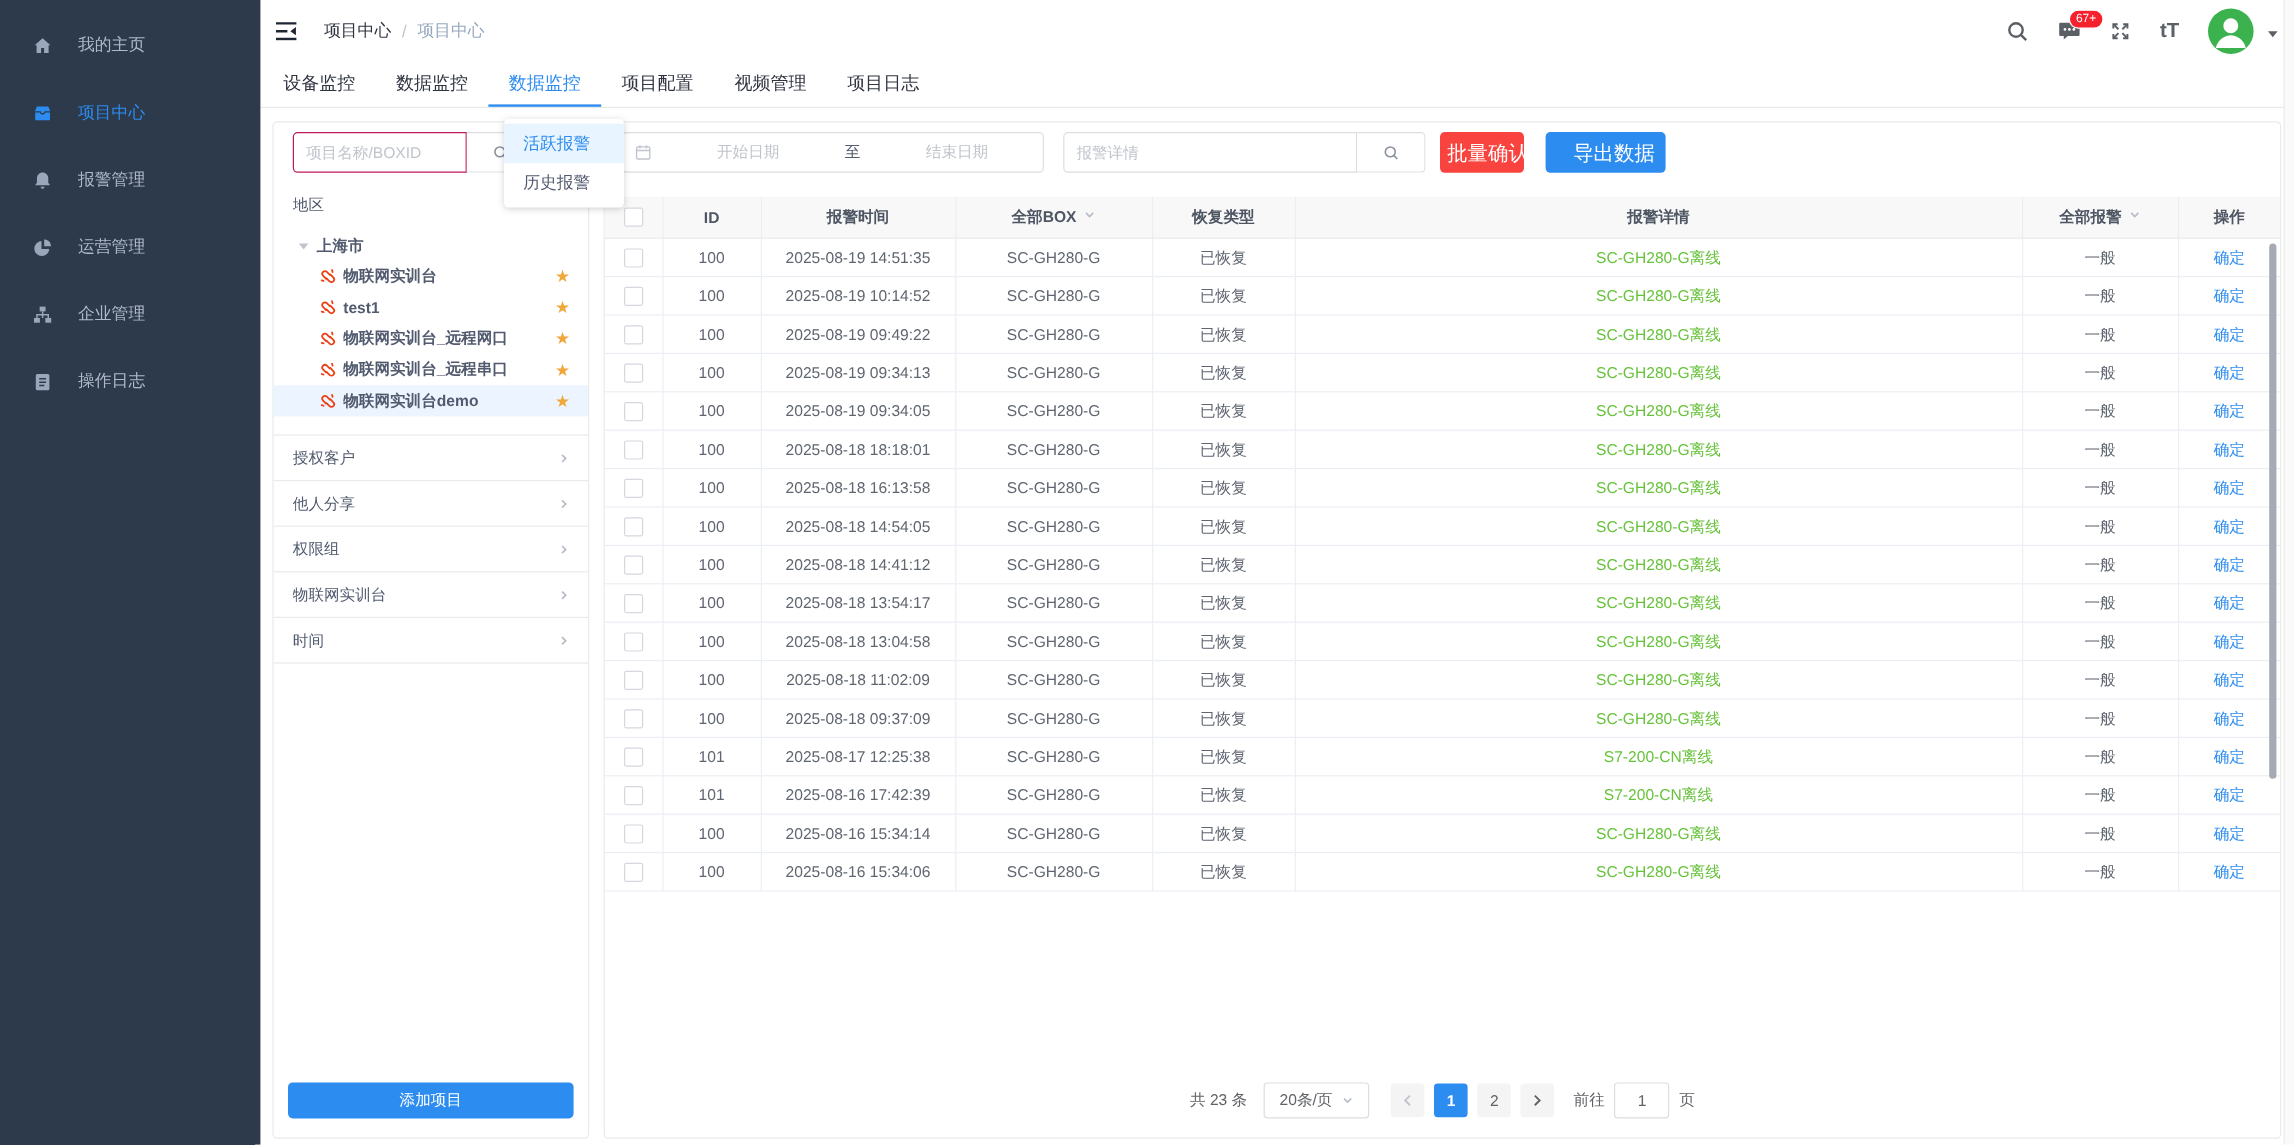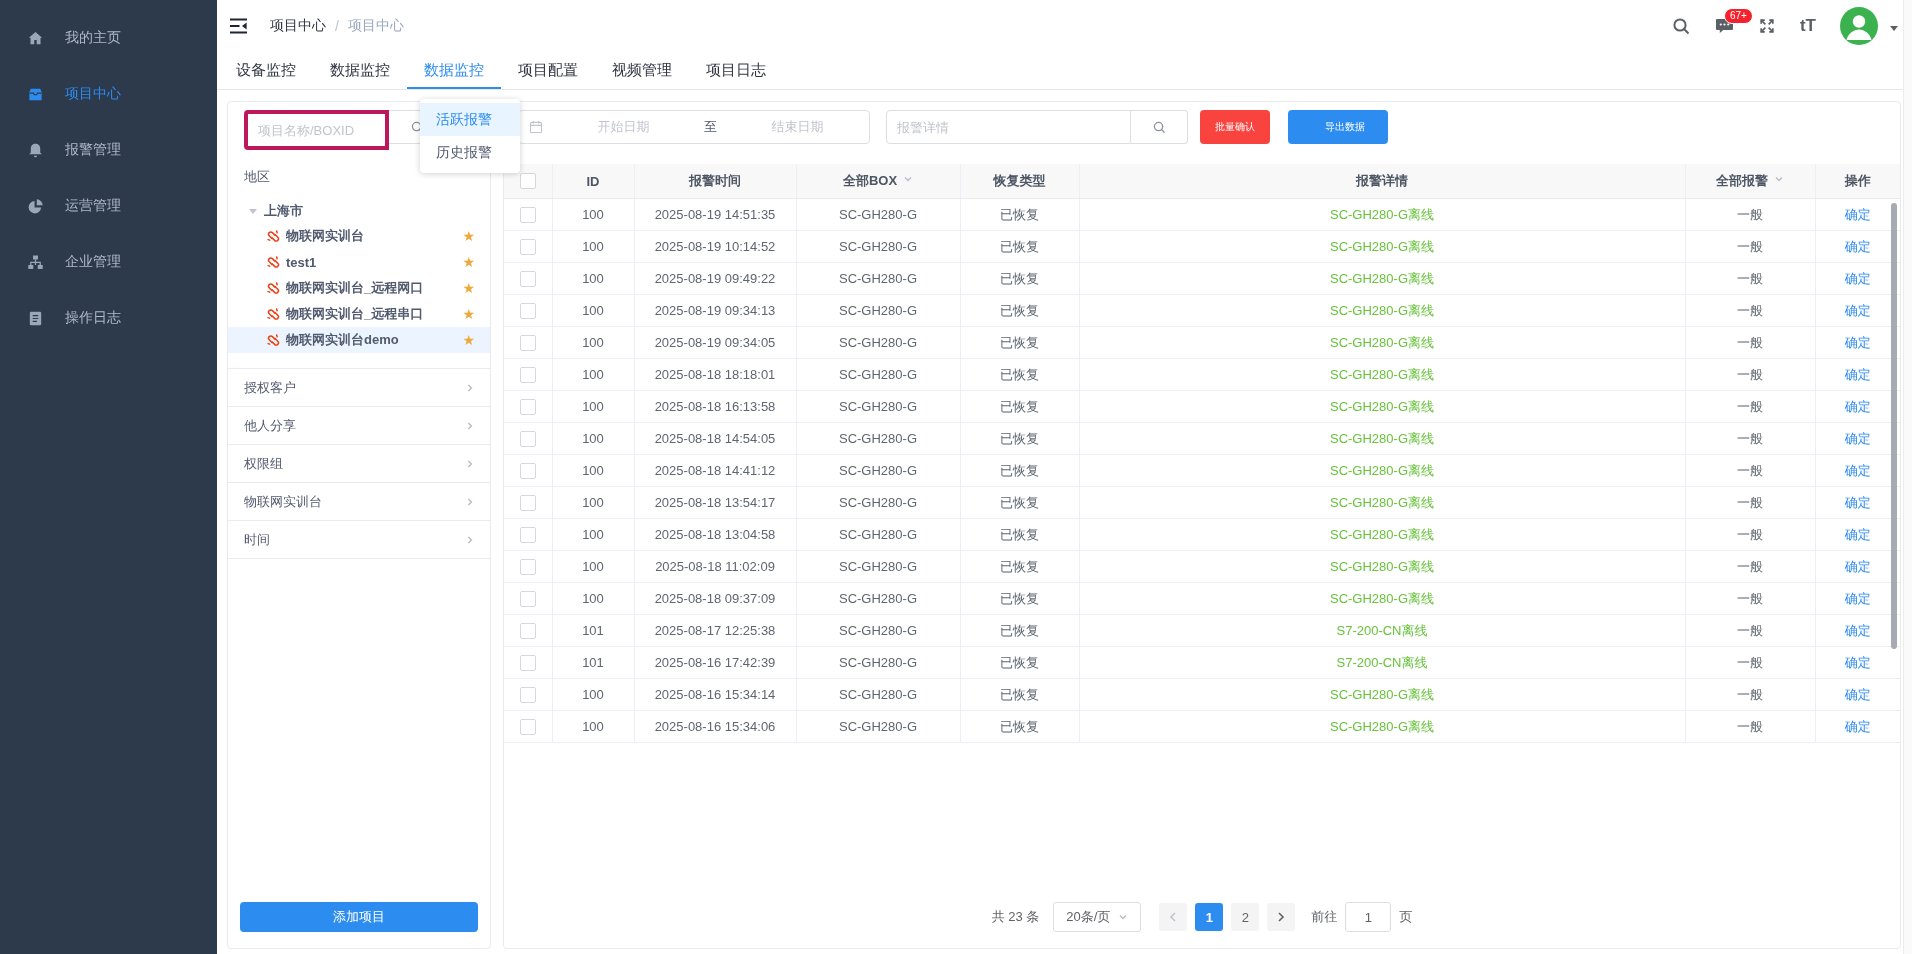--- a/index.html
+++ b/index.html
@@ -38,21 +38,21 @@
   .tab.active{color:var(--accent,#2d8cf0);border-bottom-color:var(--accent,#2d8cf0);}
   
   .tab-dropdown{position:absolute;left:420px;top:99px;width:100px;background:#fff;border-radius:4px;box-shadow:0 1px 6px rgba(0,0,0,.18);padding:4px 0;z-index:60;}
   .dd-item{height:33px;line-height:33px;padding-left:16px;font-size:14px;color:#515a6e;cursor:pointer;}
   .dd-item.active{background:#e8f4ff;color:var(--accent,#2d8cf0);}
   
   .left-card{position:absolute;left:227px;top:101px;width:262px;height:846px;border:1px solid #e8eaec;border-radius:4px;background:#fff;}
   .main-card{position:absolute;left:503px;top:101px;width:1396px;height:846px;border:1px solid #e8eaec;border-radius:4px;background:#fff;}
   
   .lp-search{margin:8px 0 0 16px;width:202px;display:flex;}
-  .lp-search input{flex:1;min-width:0;height:32px;border:4px solid #be185d;border-radius:4px 0 0 4px;padding:0 10px;font-size:13px;color:#515a6e;outline:none;}
+  .lp-search input{flex:1;min-width:0;height:32px;border:1px solid #be185d;border-radius:4px 0 0 4px;padding:0 10px;font-size:13px;color:#515a6e;outline:none;}
   .lp-search input::placeholder,.detail-group input::placeholder{color:#c0c4cc;}
   .append-btn{width:57px;height:34px;border:1px solid #dcdee2;border-left:none;background:#fff;border-radius:0 4px 4px 0;display:flex;align-items:center;justify-content:center;cursor:pointer;}
   .lp-region{margin:18px 16px 0;font-size:13px;color:#515a6e;}
   .tree{margin-top:13px;font-size:13px;font-weight:bold;}
   .city-row{display:flex;align-items:center;gap:7px;padding:3px 14px 3px 21px;color:#515a6e;cursor:pointer;}
   .tri{width:0;height:0;border:4px solid transparent;border-top:5px solid #c0c4cc;transform:translateY(2px);}
   .project-row{height:26px;display:flex;align-items:center;gap:6px;padding-left:39px;padding-right:15px;color:#515a6e;cursor:pointer;}
   .project-row.selected{background:#ecf5ff;}
   .p-icon{display:flex;align-items:center;flex:none;}
   .p-name{white-space:nowrap;overflow:hidden;}
@@ -61,21 +61,21 @@
   .section-row{height:37px;border-bottom:1px solid #e8eaec;display:flex;align-items:center;padding:0 15px 0 16px;font-size:13px;color:#515a6e;cursor:pointer;}
   .s-chev{margin-left:auto;display:flex;align-items:center;}
   .add-btn{position:absolute;left:12px;right:12px;bottom:16px;height:30px;background:var(--accent,#2d8cf0);border:none;border-radius:4px;color:#fff;font-size:13px;cursor:pointer;font-family:inherit;}
   
   .filter-row{position:absolute;top:8px;left:14px;right:14px;height:34px;display:flex;align-items:center;}
   .date-box{width:330px;height:32px;border:1px solid #dcdee2;border-radius:4px;display:flex;align-items:center;padding:0 10px;font-size:13px;gap:19px;flex:none;cursor:pointer;}
   .date-box .ph{color:#c0c4cc;flex:1;text-align:center;}
   .date-box .to{color:#515a6e;}
   .detail-group{margin-left:16px;display:flex;}
   .detail-group input{width:223px;height:32px;border:1px solid #dcdee2;border-radius:4px 0 0 4px;padding:0 10px;font-size:13px;color:#515a6e;outline:none;}
-  .btn{height:34px;border:none;border-radius:4px;color:#fff;font-size:10px;cursor:pointer;font-family:Liberation Serif, serif;white-space:nowrap;}
+  .btn{height:34px;border:none;border-radius:4px;color:#fff;font-size:17px;cursor:pointer;font-family:Liberation Serif, serif;white-space:nowrap;}
   .btn.danger{margin-left:12px;width:70px;background:var(--danger,#f8433e);}
   .btn.primary{margin-left:18px;width:100px;background:var(--accent,#2d8cf0);padding-left:20px;}
   
   .table-wrap{position:absolute;top:62px;left:0;right:0;}
   table{width:100%;border-collapse:collapse;table-layout:fixed;font-size:13px;}
   th{height:34px;background:#f8f8f9;color:#4e5663;font-weight:bold;border-bottom:1px solid #e8eaec;text-align:center;padding:0;}
   th:not(:last-child),td:not(:last-child){border-right:1px solid #ebeef5;}
   td{height:31px;text-align:center;color:#5f6670;border-bottom:1px solid #ebeef5;padding:0;white-space:nowrap;overflow:hidden;}
   .cb{width:14px;height:14px;border:1px solid #d4d7de;border-radius:2px;background:#fff;display:inline-block;vertical-align:middle;cursor:pointer;}
   .th-caret{margin-left:6px;display:inline-flex;vertical-align:1px;cursor:pointer;}

